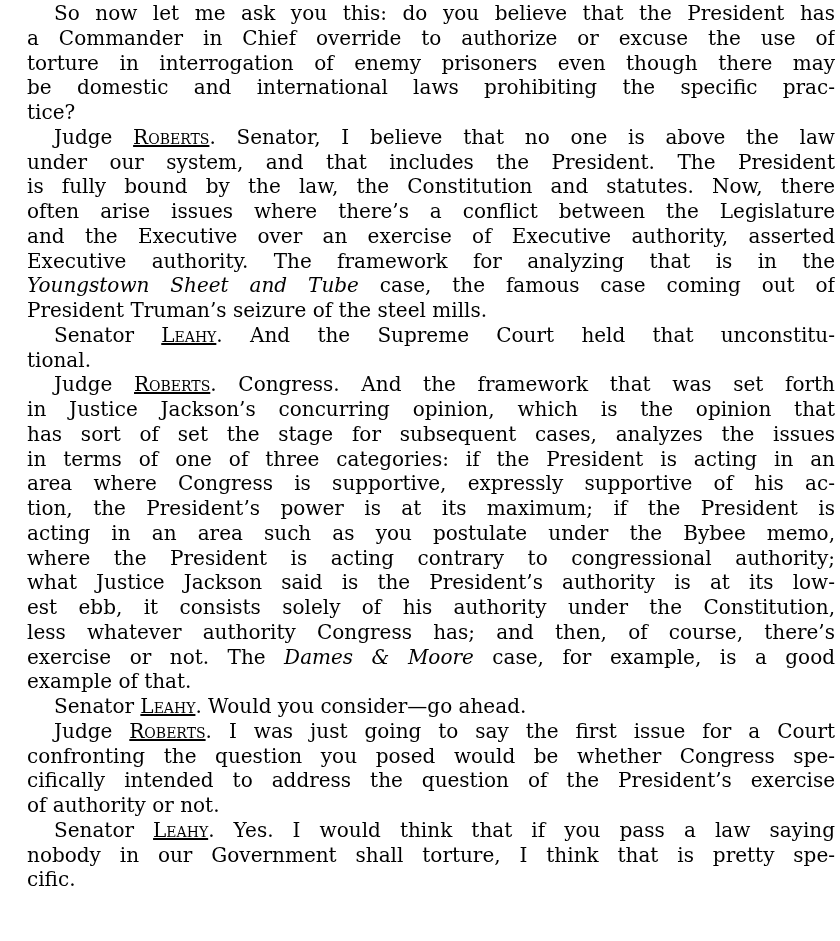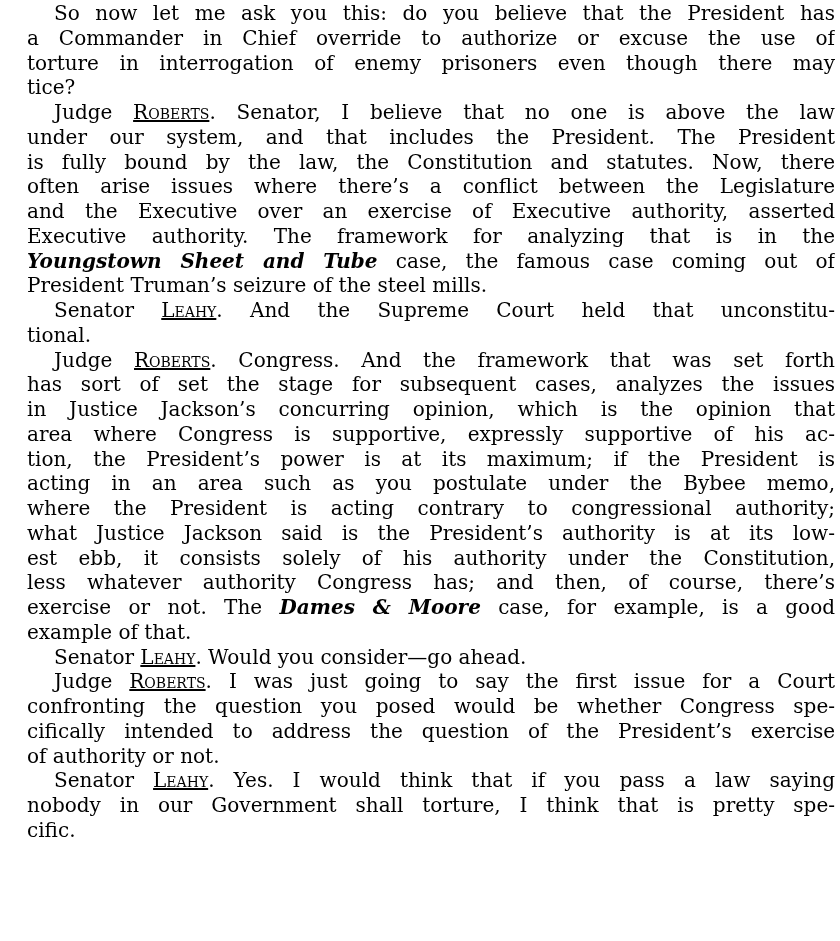--- a/index.html
+++ b/index.html
@@ -38,52 +38,53 @@
   }
   .line.last {
     text-align-last: left;
   }
   .sc {
     font-variant: small-caps;
     text-decoration: underline;
   }
   .it {
     font-style: italic;
-    font-weight: bold;
   }
 </style>
 </head>
 <body>
 
 <div class="page">
   <div>
       <div class="para">
         <div class="line first"><span>So now let me ask you this: do you believe that the President has</span></div>
         <div class="line"><span>a Commander in Chief override to authorize or excuse the use of</span></div>
         <div class="line"><span>torture in interrogation of enemy prisoners even though there may</span></div>
+        <div class="line"><span>be domestic and international laws prohibiting the specific prac-</span></div>
         <div class="line last"><span>tice?</span></div>
       </div>
       <div class="para">
         <div class="line first"><span>Judge </span><span class="sc">Roberts</span><span>. Senator, I believe that no one is above the law</span></div>
         <div class="line"><span>under our system, and that includes the President. The President</span></div>
         <div class="line"><span>is fully bound by the law, the Constitution and statutes. Now, there</span></div>
         <div class="line"><span>often arise issues where there’s a conflict between the Legislature</span></div>
         <div class="line"><span>and the Executive over an exercise of Executive authority, asserted</span></div>
         <div class="line"><span>Executive authority. The framework for analyzing that is in the</span></div>
         <div class="line"><span class="it">Youngstown Sheet and Tube</span><span> case, the famous case coming out of</span></div>
         <div class="line last"><span>President Truman’s seizure of the steel mills.</span></div>
       </div>
       <div class="para">
         <div class="line first"><span>Senator </span><span class="sc">Leahy</span><span>. And the Supreme Court held that unconstitu-</span></div>
         <div class="line last"><span>tional.</span></div>
       </div>
       <div class="para">
         <div class="line first"><span>Judge </span><span class="sc">Roberts</span><span>. Congress. And the framework that was set forth</span></div>
+        <div class="line"><span>in Justice Jackson’s concurring opinion, which is the opinion that</span></div>
         <div class="line"><span>has sort of set the stage for subsequent cases, analyzes the issues</span></div>
-        <div class="line"><span>in Justice Jackson’s concurring opinion, which is the opinion that</span></div>
+        <div class="line"><span>in terms of one of three categories: if the President is acting in an</span></div>
         <div class="line"><span>area where Congress is supportive, expressly supportive of his ac-</span></div>
         <div class="line"><span>tion, the President’s power is at its maximum; if the President is</span></div>
         <div class="line"><span>acting in an area such as you postulate under the Bybee memo,</span></div>
         <div class="line"><span>where the President is acting contrary to congressional authority;</span></div>
         <div class="line"><span>what Justice Jackson said is the President’s authority is at its low-</span></div>
         <div class="line"><span>est ebb, it consists solely of his authority under the Constitution,</span></div>
         <div class="line"><span>less whatever authority Congress has; and then, of course, there’s</span></div>
         <div class="line"><span>exercise or not. The </span><span class="it">Dames &amp; Moore</span><span> case, for example, is a good</span></div>
         <div class="line last"><span>example of that.</span></div>
       </div>

